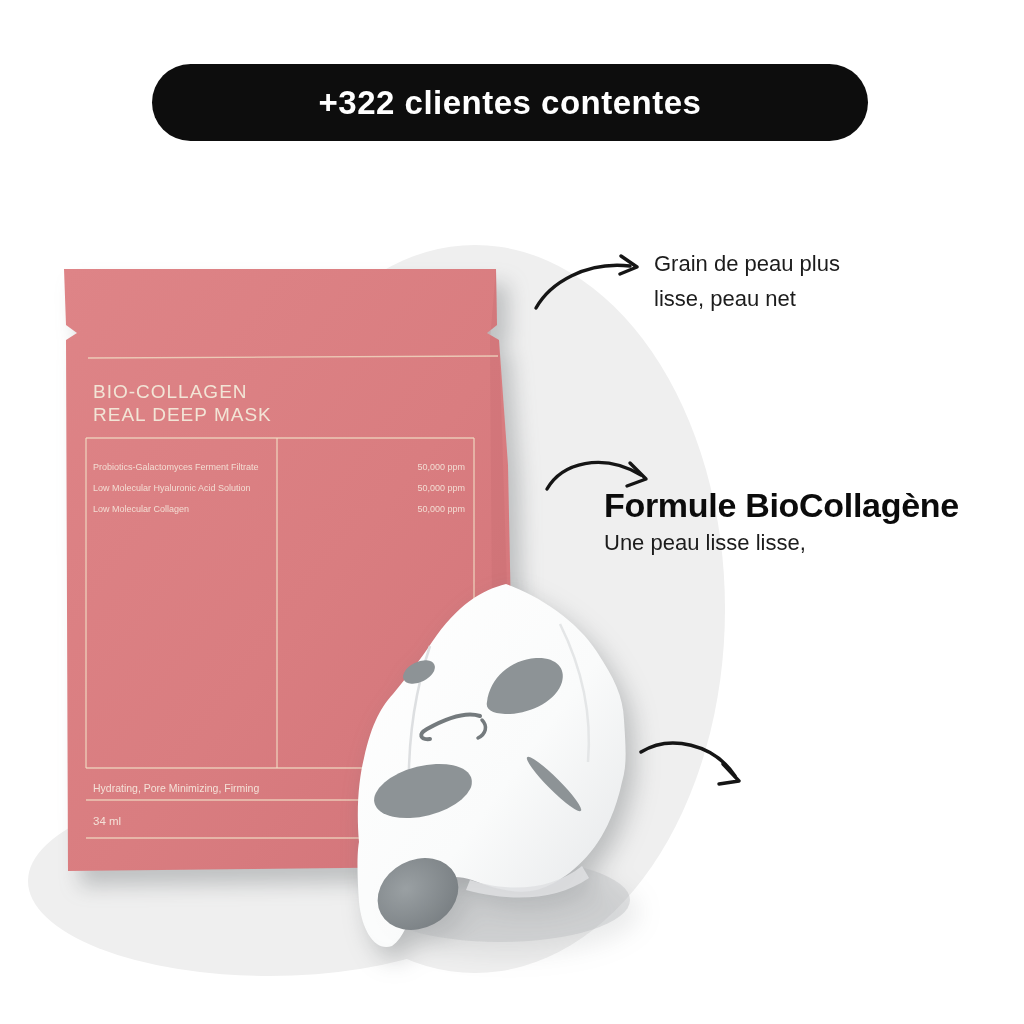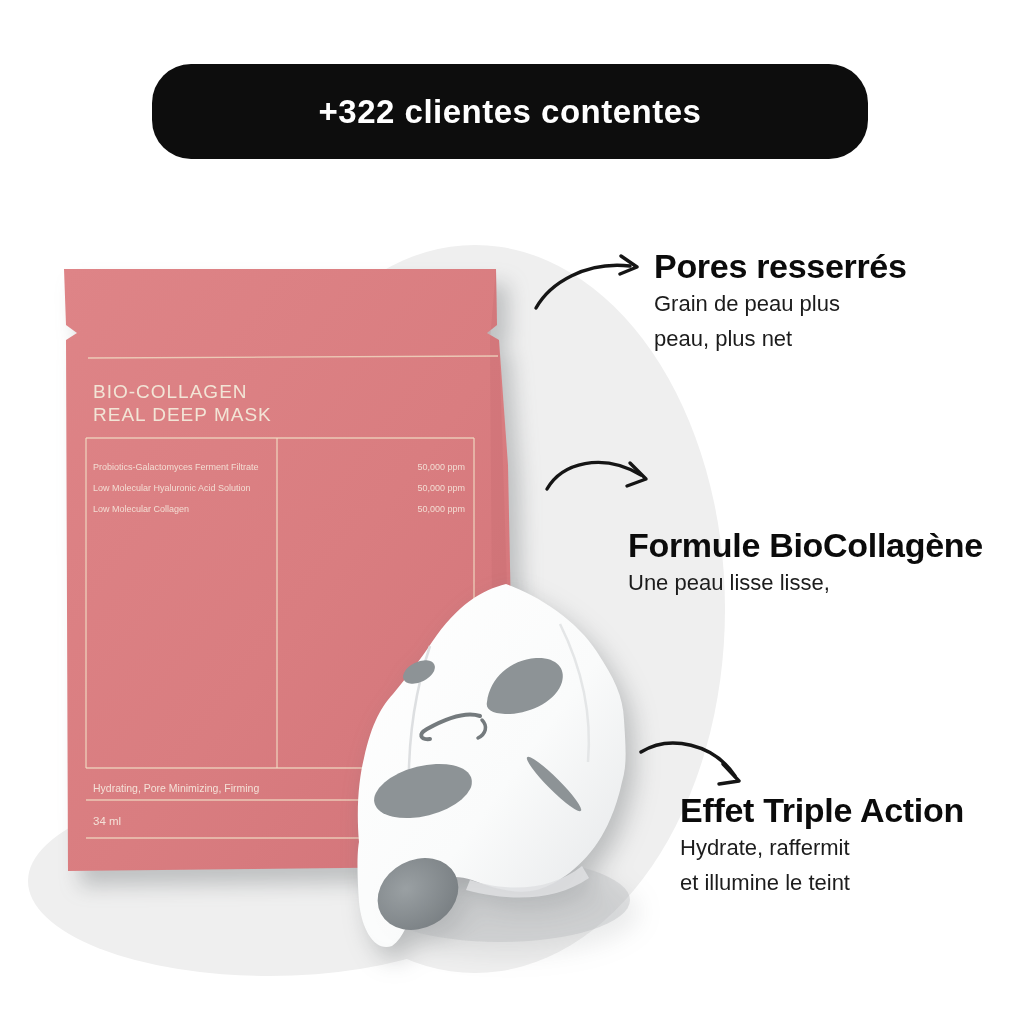--- a/index.html
+++ b/index.html
@@ -5,21 +5,21 @@
   html,body{margin:0;padding:0;background:#ffffff;}
   #canvas{position:relative;width:1024px;height:1024px;overflow:hidden;background:#ffffff;
           font-family:"Liberation Sans",sans-serif;}
 
   
   .blob{position:absolute;border-radius:50%;background:var(--blob-gray,#efefef);}
   #blob-main{left:225px;top:245px;width:500px;height:728px;}
   #blob-bottom-left{left:28px;top:786px;width:482px;height:190px;}
 
   
-  #badge{position:absolute;left:152px;top:64px;width:716px;height:95px;
+  #badge{position:absolute;left:152px;top:64px;width:716px;height:77px;
          background:var(--badge-bg,#0d0d0d);border-radius:39px;
          display:flex;align-items:center;justify-content:center;}
   #badge span{color:#ffffff;font-size:33px;font-weight:bold;letter-spacing:.5px;}
 
   
   #packet{position:absolute;left:60px;top:265px;width:470px;height:620px;
           filter:drop-shadow(12px 15px 10px rgba(95,99,103,.33));}
   .pk-line{stroke:#f0dcc3;stroke-opacity:.8;stroke-width:1.4;fill:none;}
   .pk-title{fill:#f2e5d6;font-family:"Liberation Sans",sans-serif;font-size:19px;letter-spacing:1px;}
   .pk-small{fill:#f6e9de;fill-opacity:.88;font-family:"Liberation Sans",sans-serif;font-size:9px;}
@@ -32,21 +32,21 @@
 
   
   #arrows{position:absolute;left:0;top:0;width:1024px;height:1024px;pointer-events:none;}
   .arrow{stroke:#151515;stroke-width:3.4;fill:none;stroke-linecap:round;stroke-linejoin:round;}
 
   
   .anno{position:absolute;color:var(--text-dark,#121212);}
   .anno .t{font-weight:bold;font-size:34px;letter-spacing:-.3px;color:#0b0b0b;line-height:40px;white-space:nowrap;}
   .anno .s{font-size:22px;line-height:35px;color:#1c1c1c;white-space:nowrap;}
   #anno-1{left:654px;top:246px;}
-  #anno-2{left:628px;top:485px;margin-top:40px;}
+  #anno-2{left:604px;top:485px;}
   #anno-3{left:680px;top:790px;}
 </style>
 </head>
 <body>
 
 <div id="canvas">
 
   <div class="blob" id="blob-main"></div>
   <div class="blob" id="blob-bottom-left"></div>
 
@@ -140,35 +140,27 @@
       <path class="arrow" d="M547,489 C562,463 602,452 641,475"></path>
       <path class="arrow" d="M630,463 L646,479 L627,486"></path>
     </g>
     <g>
       <path class="arrow" d="M641,752 C670,734 714,744 735,776"></path>
       <path class="arrow" d="M723,764 L739,781 L719,784"></path>
     </g>
   </svg>
 
   <div class="anno" id="anno-1">
-    <div class="t">Pores resserrés</div>
     <div class="s">
       <div>Grain de peau plus</div>
-      <div>peau, plus net</div>
+      <div>lisse, peau net</div>
     </div>
   </div>
 
   <div class="anno" id="anno-2">
     <div class="t">Formule BioCollagène</div>
     <div class="s">
       <div>Une peau lisse lisse,</div>
     </div>
   </div>
 
-  <div class="anno" id="anno-3">
-    <div class="t">Effet Triple Action</div>
-    <div class="s">
-      <div>Hydrate, raffermit</div>
-      <div>et illumine le teint</div>
-    </div>
-  </div>
 
 </div>
 
 </body></html>

